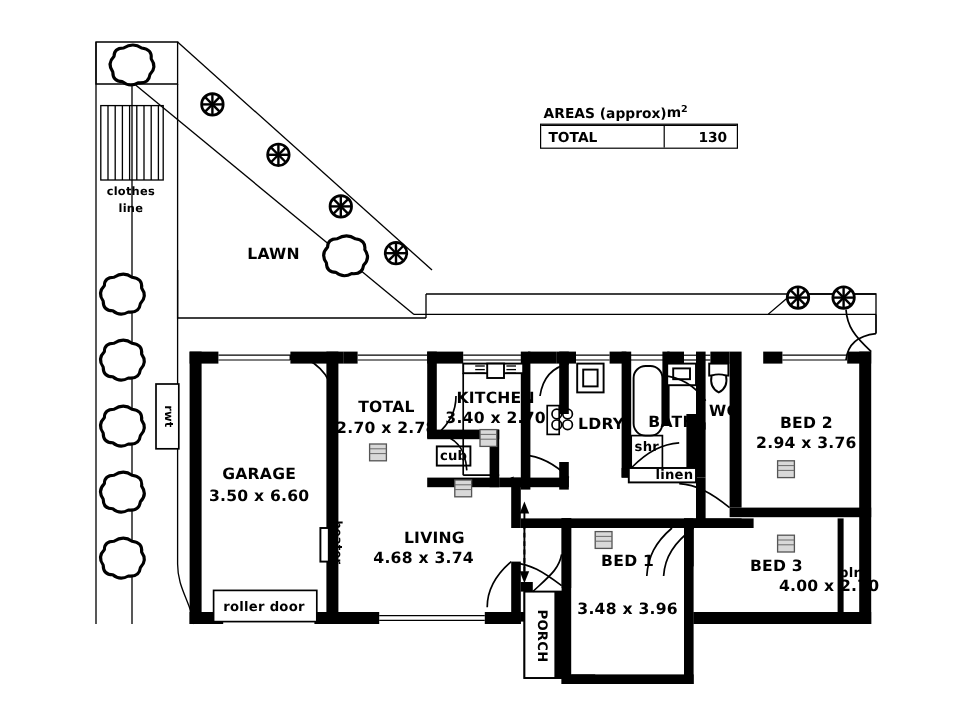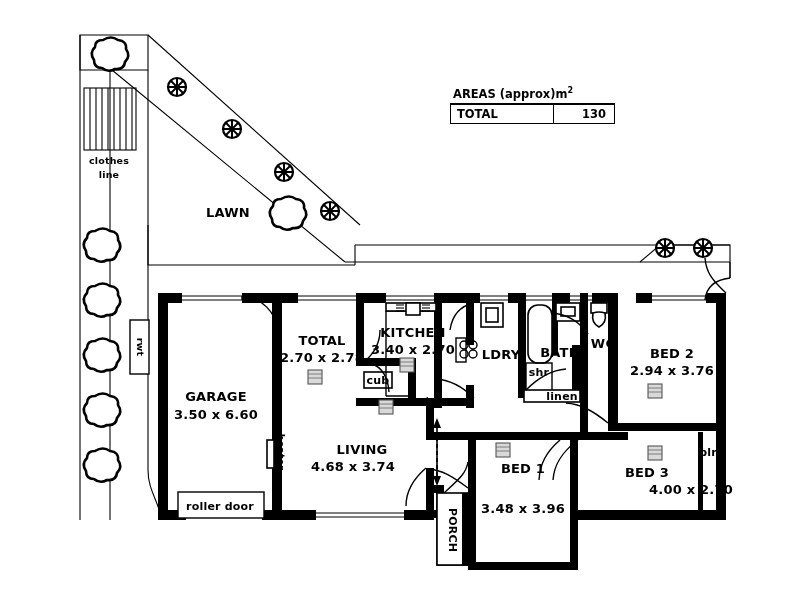--- a/index.html
+++ b/index.html
@@ -464,21 +464,21 @@
   <div class="lbl lbl-room" style="left:560px; top:352px;">BATH</div>
 
   <div class="lbl lbl-room" style="left:603px; top:343px;">WC</div>
 
   <div class="lbl lbl-small" style="left:539px; top:372px;">shr</div>
 
   <div class="lbl lbl-small" style="left:562px; top:396px;">linen</div>
 
   <div class="lbl lbl-small" style="left:378px; top:380px;">cub</div>
 
-  <div class="lbl lbl-small" style="left:708px; top:452px;">blr</div>
+  <div class="lbl lbl-small" style="left:708px; top:477px;">blr</div>
 
   <div class="lbl lbl-tiny lbl-vert" style="left:281px; top:452px;">heater</div>
 
   <div class="lbl lbl-small" style="left:220px; top:506px;">roller door</div>
 
   <div class="lbl lbl-small lbl-vert" style="left:452px; top:530px;">PORCH</div>
 
   <div class="areas-table">
     <div class="areas-head">
       <span>AREAS (approx)</span>

